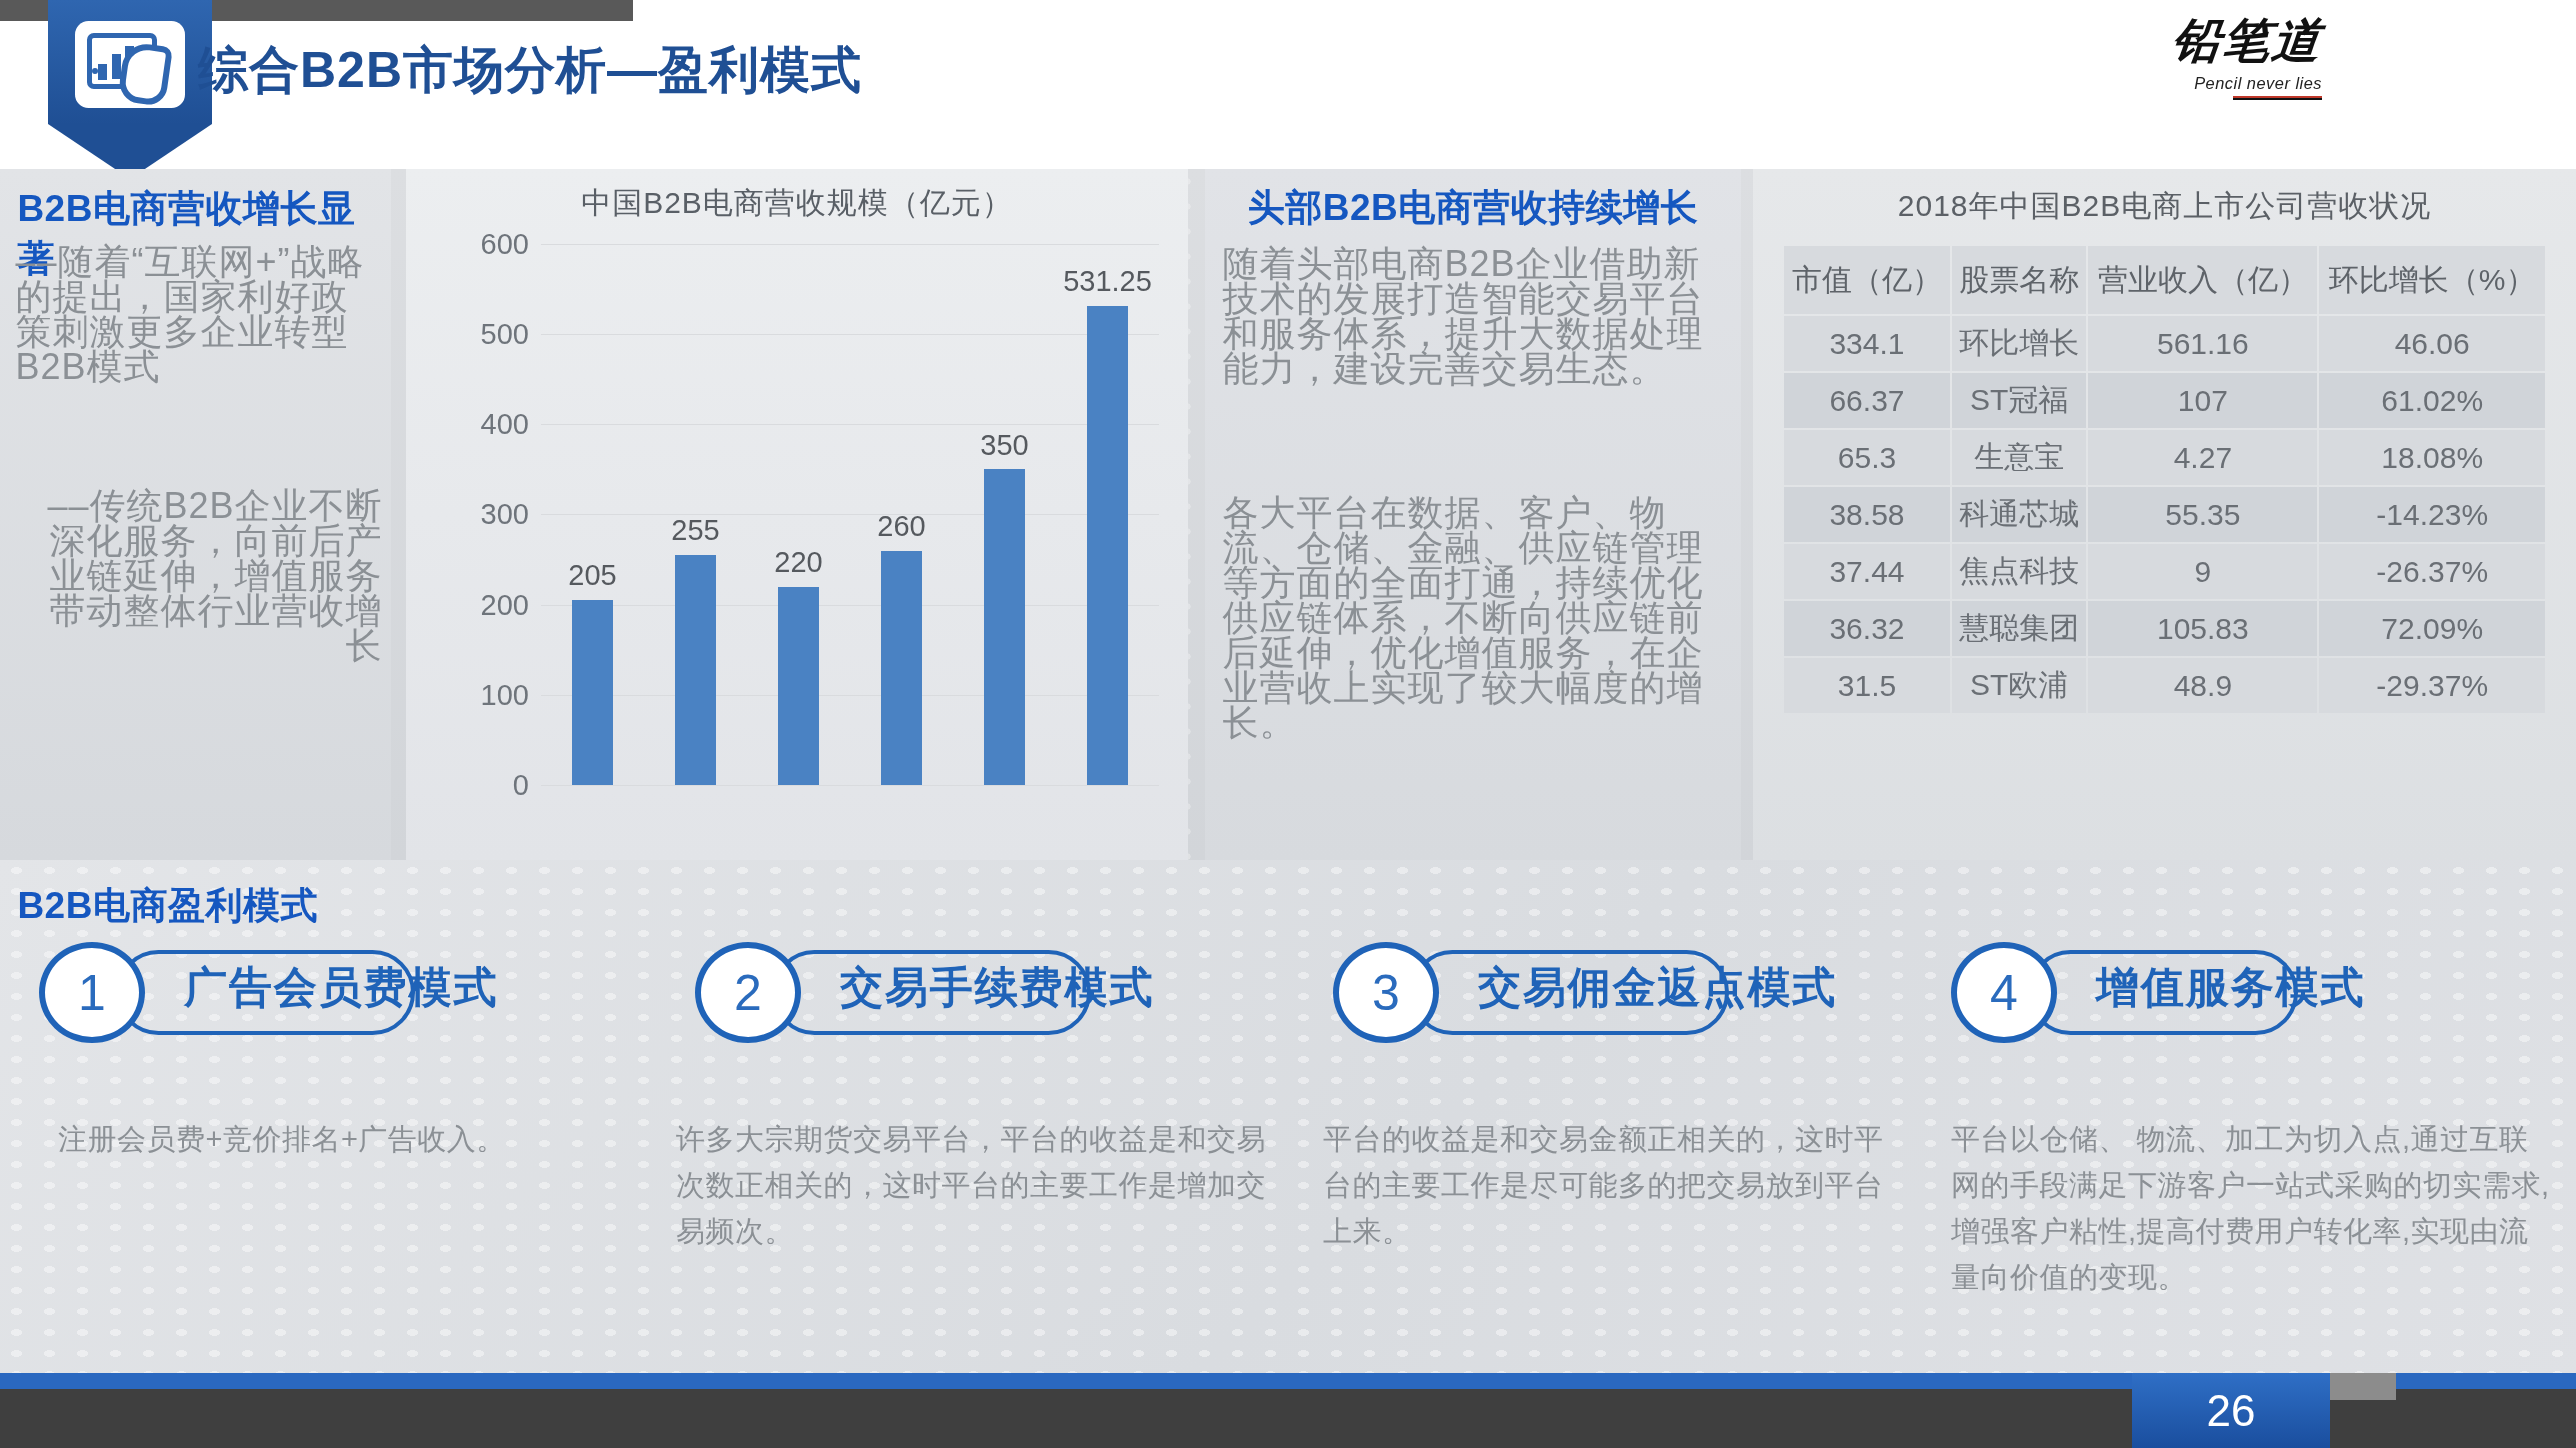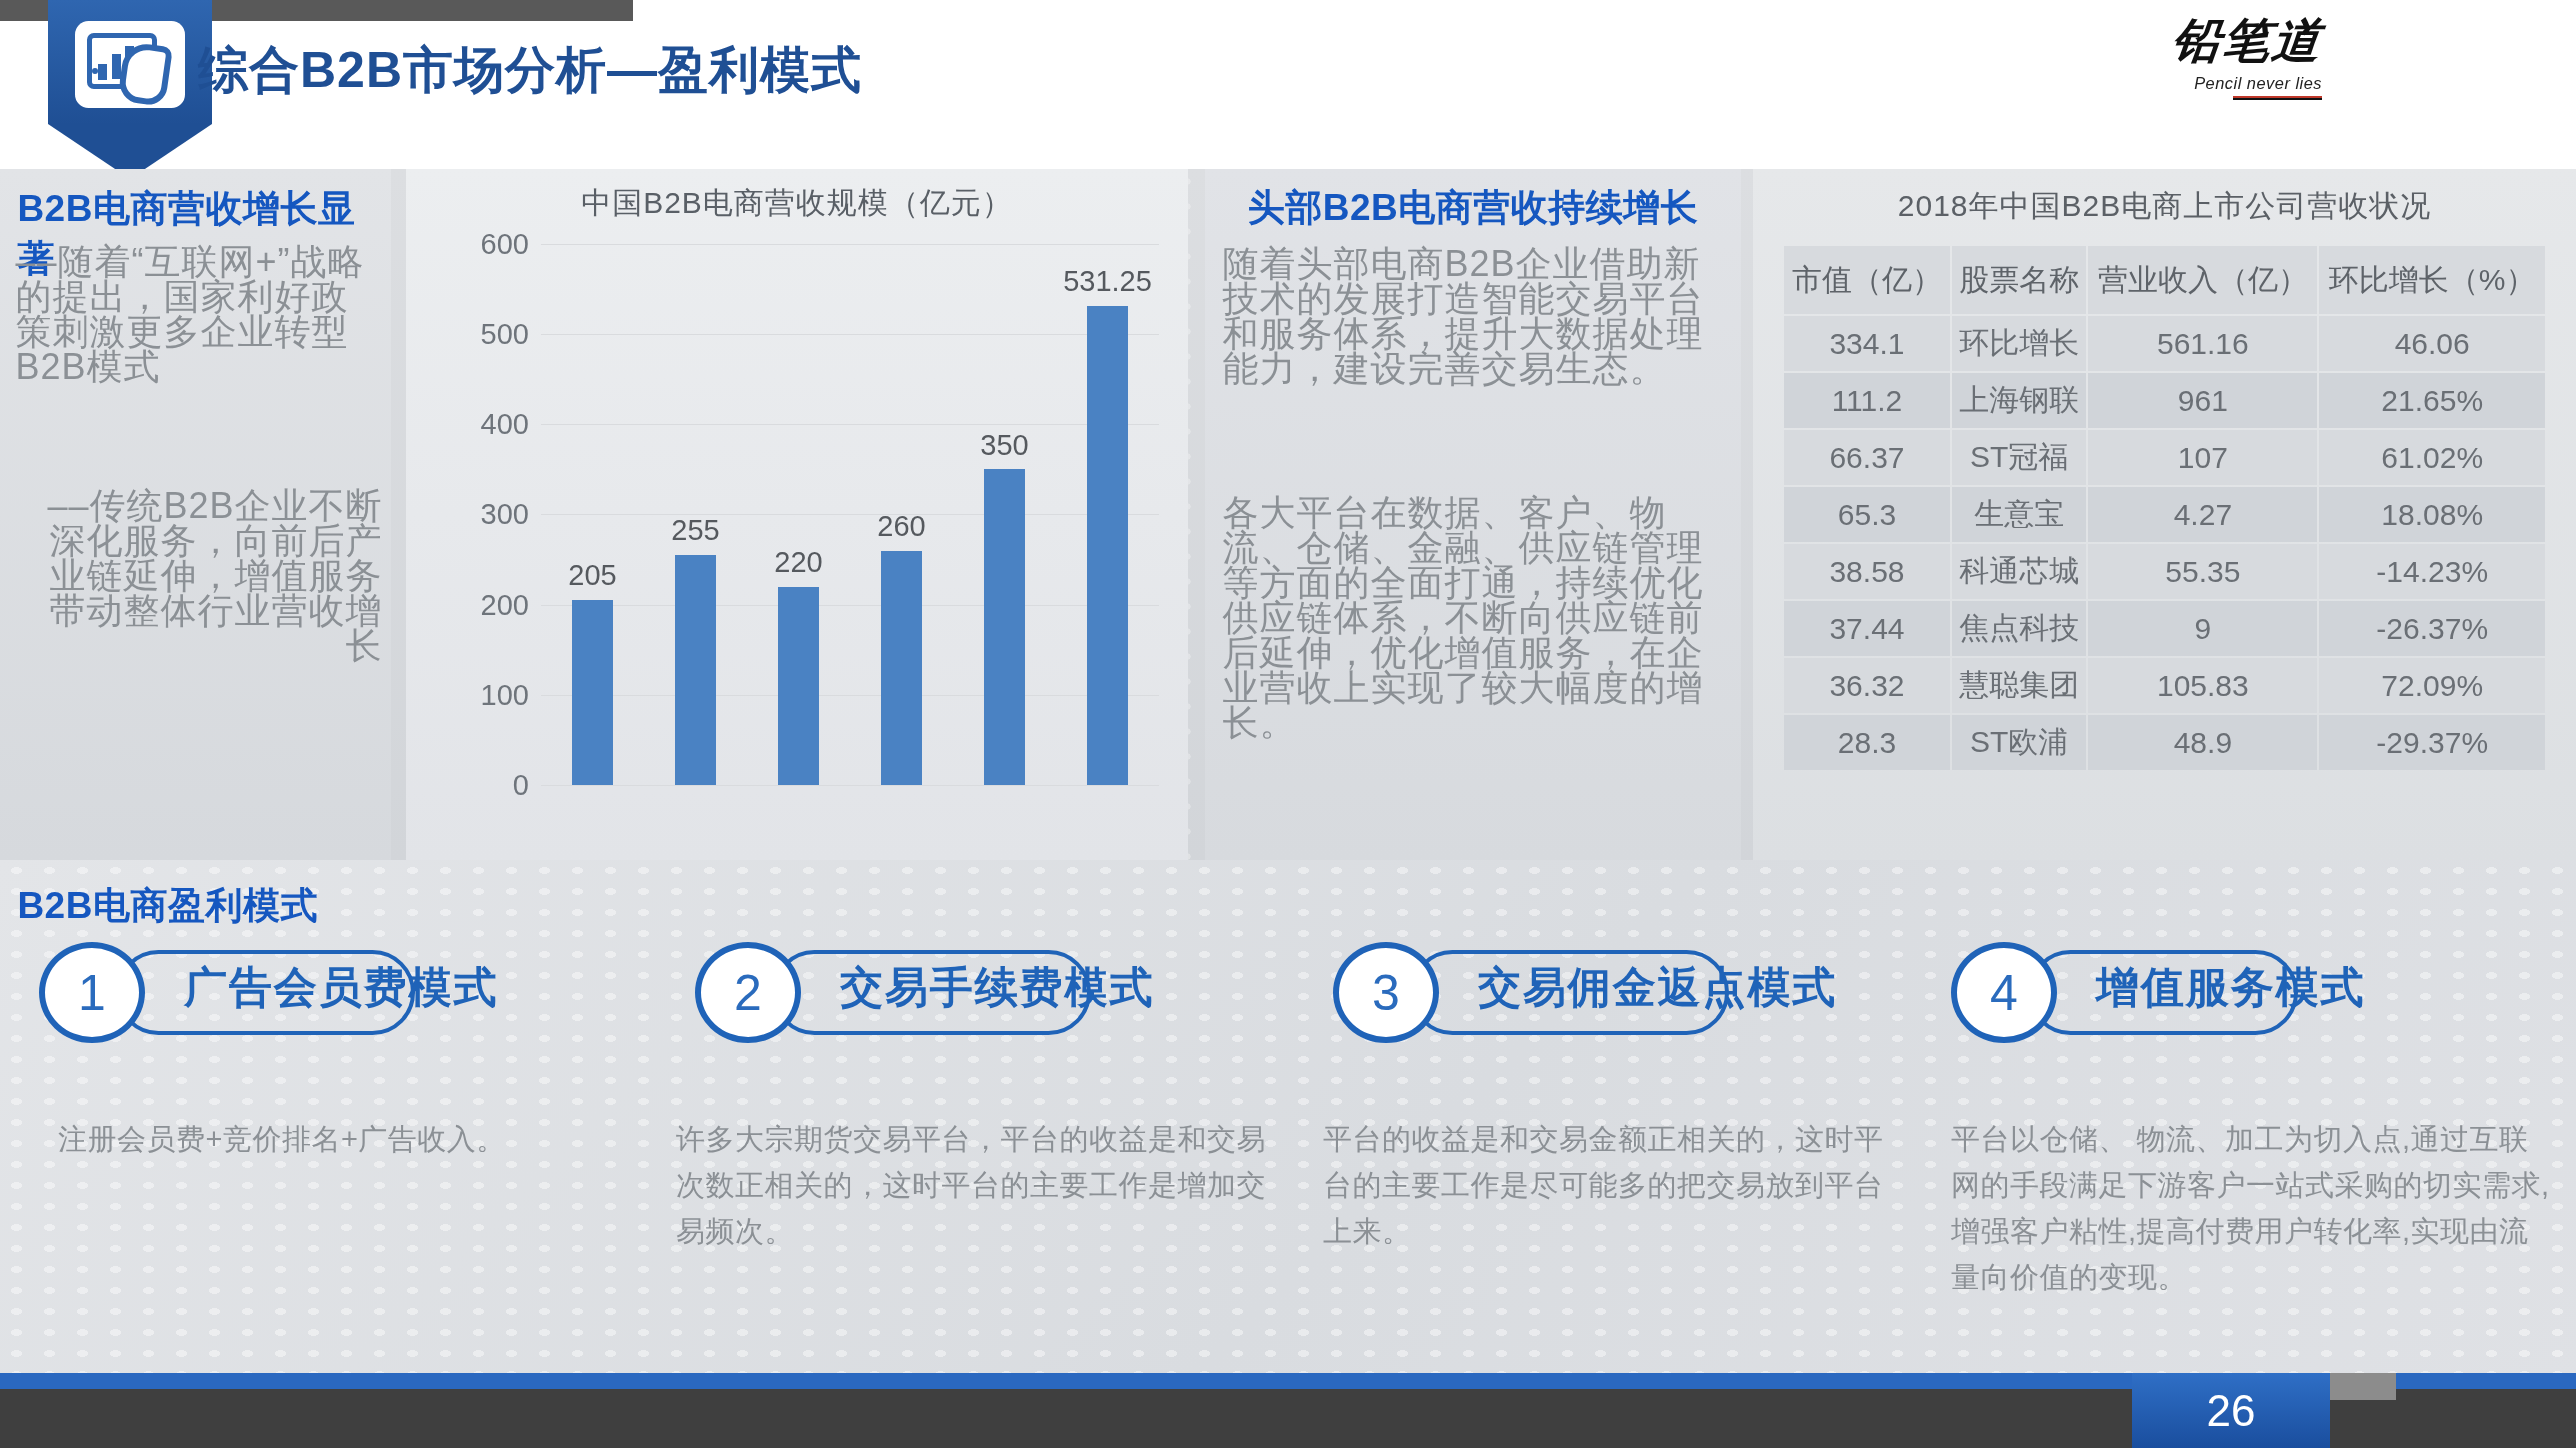--- a/index.html
+++ b/index.html
@@ -221,26 +221,20 @@
         </tr>
       </thead>
     <tbody>
         <tr>
           <td>334.1</td>
           <td>环比增长</td>
           <td>561.16</td>
           <td>46.06</td>
         </tr>
         <tr>
-          <td>111.2</td>
-          <td>上海钢联</td>
-          <td>961</td>
-          <td>21.65%</td>
-        </tr>
-        <tr>
           <td>66.37</td>
           <td>ST冠福</td>
           <td>107</td>
           <td>61.02%</td>
         </tr>
         <tr>
           <td>65.3</td>
           <td>生意宝</td>
           <td>4.27</td>
           <td>18.08%</td>
@@ -257,21 +251,21 @@
           <td>9</td>
           <td>-26.37%</td>
         </tr>
         <tr>
           <td>36.32</td>
           <td>慧聪集团</td>
           <td>105.83</td>
           <td>72.09%</td>
         </tr>
         <tr>
-          <td>28.3</td>
+          <td>31.5</td>
           <td>ST欧浦</td>
           <td>48.9</td>
           <td>-29.37%</td>
         </tr>
       </tbody>
   </table>
 </div>
 
 <div id="src-left">数据来源：电商研究中心，铅笔道整理</div>
 <div id="src-right">数据来源：公开数据整理</div>

